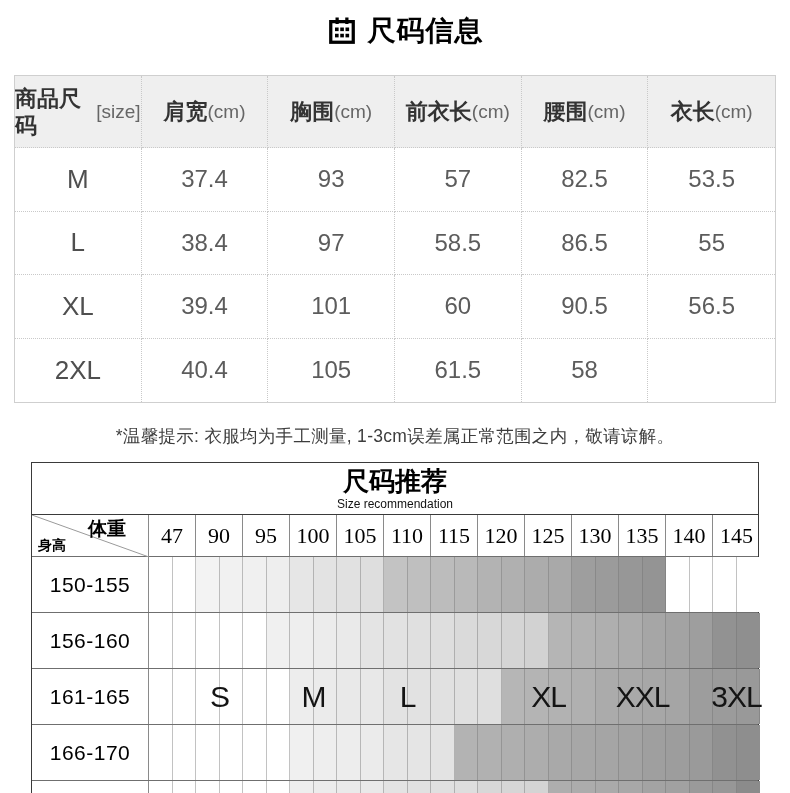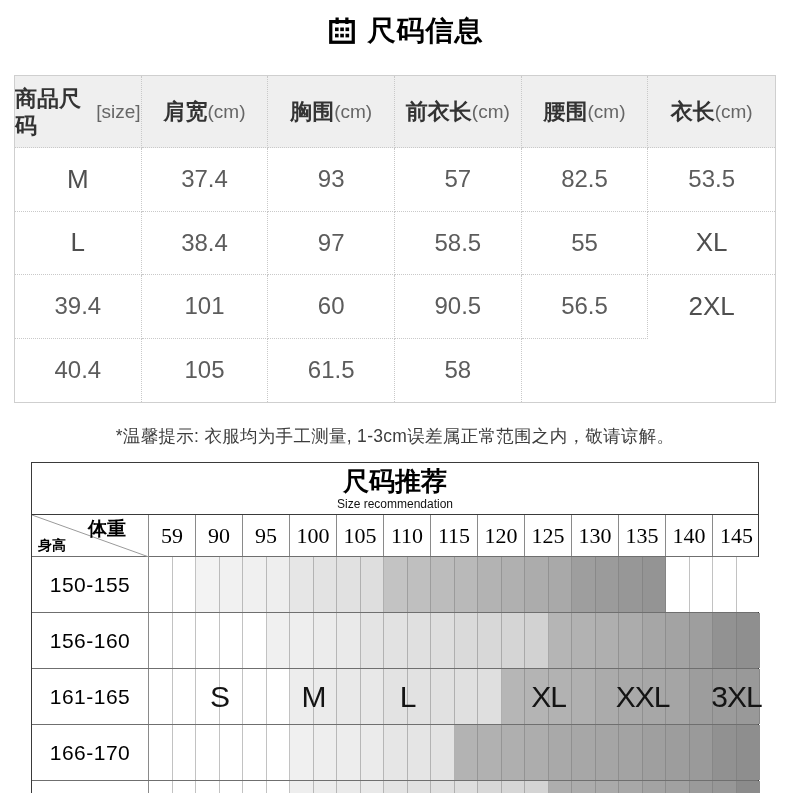--- a/index.html
+++ b/index.html
@@ -134,20 +134,21 @@
     <div class="cell td">37.4</div>
     <div class="cell td">93</div>
     <div class="cell td">57</div>
     <div class="cell td">82.5</div>
     <div class="cell td">53.5</div>
 
     <div class="cell td sizecol">L</div>
     <div class="cell td">38.4</div>
     <div class="cell td">97</div>
     <div class="cell td">58.5</div>
+    <div class="cell td">86.5</div>
     <div class="cell td">55</div>
 
     <div class="cell td sizecol">XL</div>
     <div class="cell td">39.4</div>
     <div class="cell td">101</div>
     <div class="cell td">60</div>
     <div class="cell td">90.5</div>
     <div class="cell td">56.5</div>
 
     <div class="cell td sizecol lastrow">2XL</div>
@@ -166,21 +167,21 @@
     </div>
     <div class="rec-header">
       <div class="corner">
         <svg width="117" height="42" viewBox="0 0 117 42" preserveAspectRatio="none">
           <line x1="0" y1="0" x2="117" y2="42" stroke="#9a9a9a" stroke-width="1"></line>
         </svg>
         <span class="tr">体重</span>
         <span class="bl">身高</span>
       </div>
 
-    <div class="wcell">59</div>
+    <div class="wcell">47</div>
         <div class="wcell">90</div>
         <div class="wcell">95</div>
         <div class="wcell">100</div>
         <div class="wcell">105</div>
         <div class="wcell">110</div>
         <div class="wcell">115</div>
         <div class="wcell">120</div>
         <div class="wcell">125</div>
         <div class="wcell">130</div>
         <div class="wcell">135</div>

